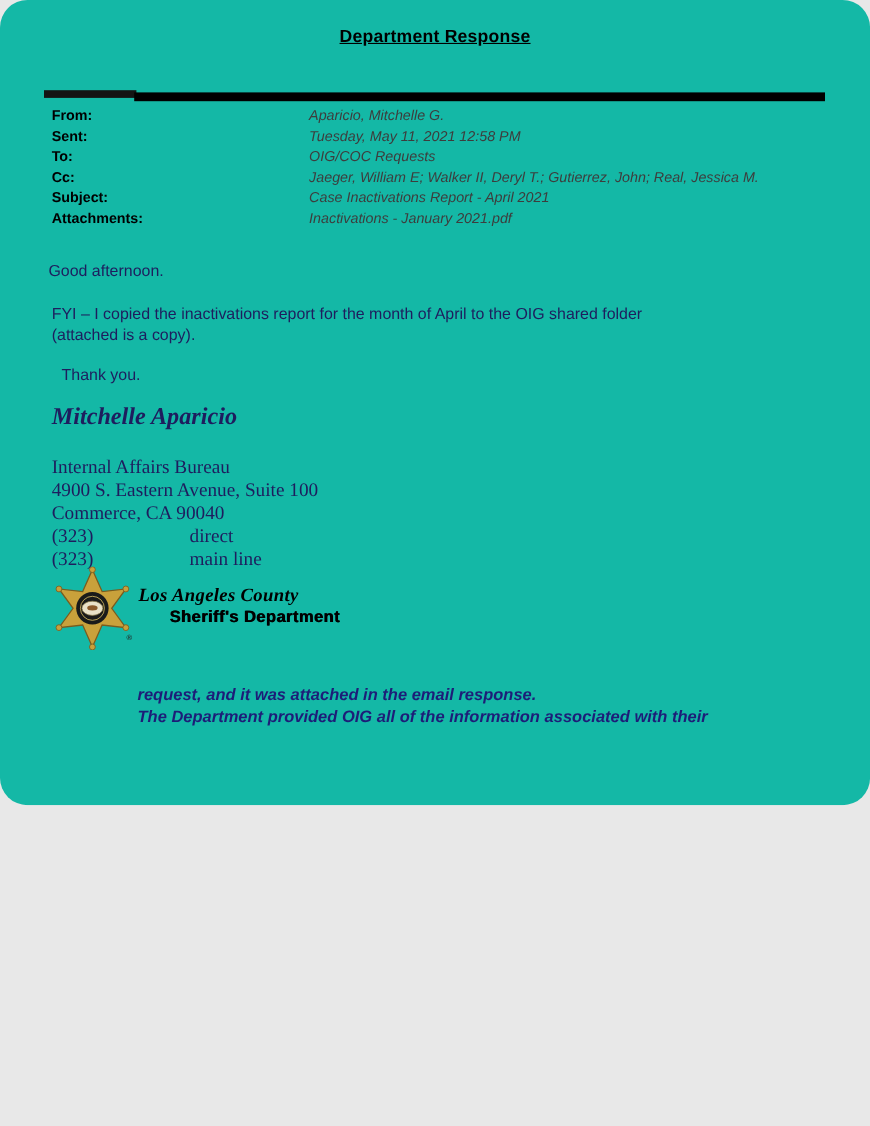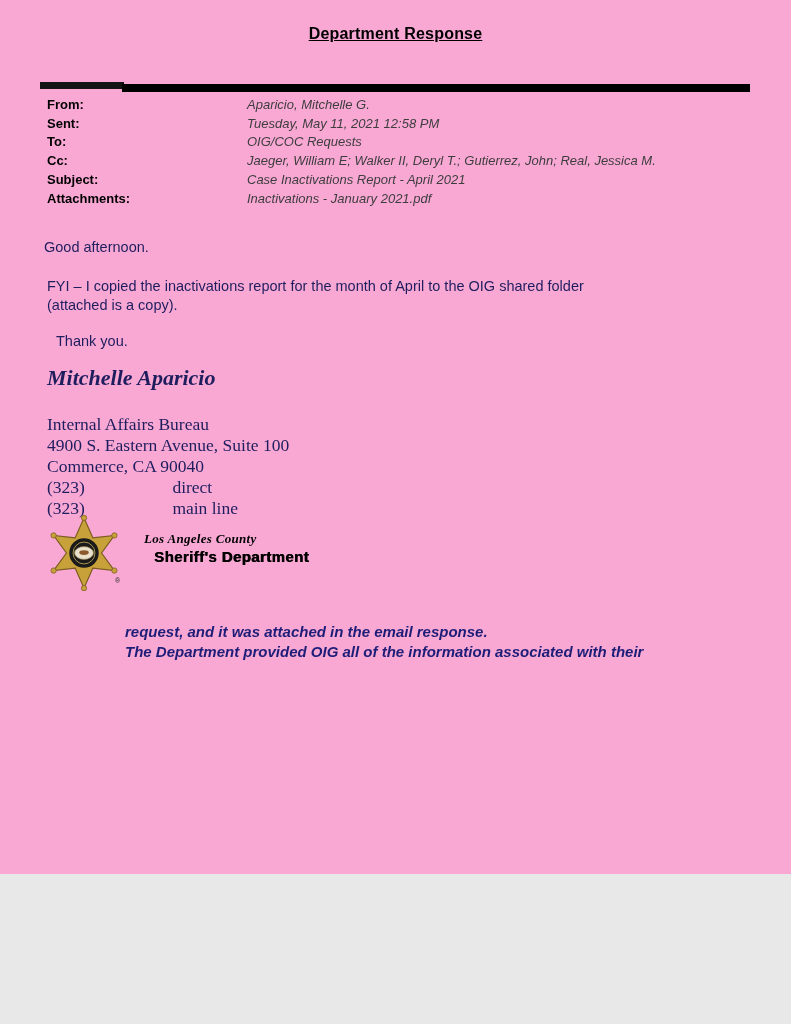--- a/index.html
+++ b/index.html
@@ -1,42 +1,43 @@
 <!DOCTYPE html>
 <html><head>
 <meta charset="utf-8">
 <style>
   html,body{margin:0;padding:0;background:#e8e8e8;}
   .page{
     position:relative;
-    width:791px;height:874px;
+    width:791px;height:732px;
     margin:0 auto;
-    background:#f9a8d4;
+    background:#14b8a6;
     font-family:"Liberation Sans",sans-serif;
     overflow:hidden;
+    border-radius:25px;
   }
   
   .doc-title{
     position:absolute;top:25px;left:0;width:100%;
     text-align:center;
     font-size:16px;font-weight:bold;color:#000;
     text-decoration:underline;
     letter-spacing:.2px;
     margin:0;
   }
   
   .rule{position:absolute;left:40px;top:81px;width:710px;height:12px;}
   .rule-left{position:absolute;left:0;top:1px;width:84px;height:7px;background:#141414;}
   .rule-main{position:absolute;left:82px;top:3px;width:628px;height:8px;background:#000;}
   
   .email-headers{
     position:absolute;left:47px;top:96px;width:680px;
     font-size:13px;line-height:18.7px;color:#3d3d3d;
   }
-  .hrow{display:flex;}
+  .hrow{display:flex;gap:34px;}
   .hlabel{width:200px;font-weight:bold;color:#000;flex:0 0 200px;}
   .hvalue{white-space:nowrap;font-style:italic;}
   
   .body-text{color:#1e1d5e;font-size:14.5px;}
   .greeting{position:absolute;left:44px;top:239px;}
   .paragraph{position:absolute;left:47px;top:277px;line-height:19px;}
   .closing{position:absolute;left:56px;top:333px;}
   
   .sig-name{
     position:absolute;left:47px;top:365px;
@@ -50,21 +51,21 @@
     font-size:17.5px;line-height:20.9px;color:#1e1d5e;
   }
   .phone-prefix{display:inline-block;width:121px;}
   
   .logo{position:absolute;left:46px;top:515px;display:flex;align-items:flex-start;}
   .logo-star{width:76px;height:76px;flex:0 0 76px;}
   .logo-text{margin-left:4px;margin-top:16px;color:#000;}
   .logo-line1{
     font-family:"Liberation Serif",serif;
     font-style:italic;font-weight:bold;
-    font-size:13px;letter-spacing:.3px;margin-left:18px;
+    font-size:17px;letter-spacing:.3px;
   }
   .logo-line2{
     font-size:15px;font-weight:bold;letter-spacing:.4px;
     text-shadow:.6px 0 0 #000;
     margin-top:1px;
     margin-left:28px;
   }
   .reg-mark{position:absolute;left:115px;top:577px;font-size:7px;color:#222;}
   
   .note{

